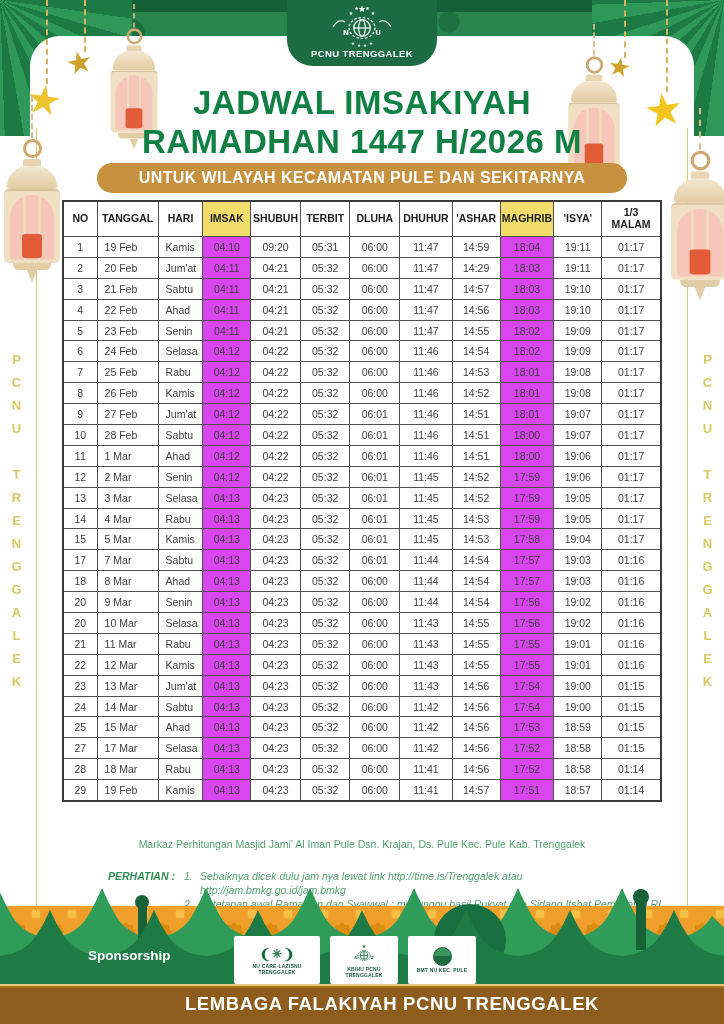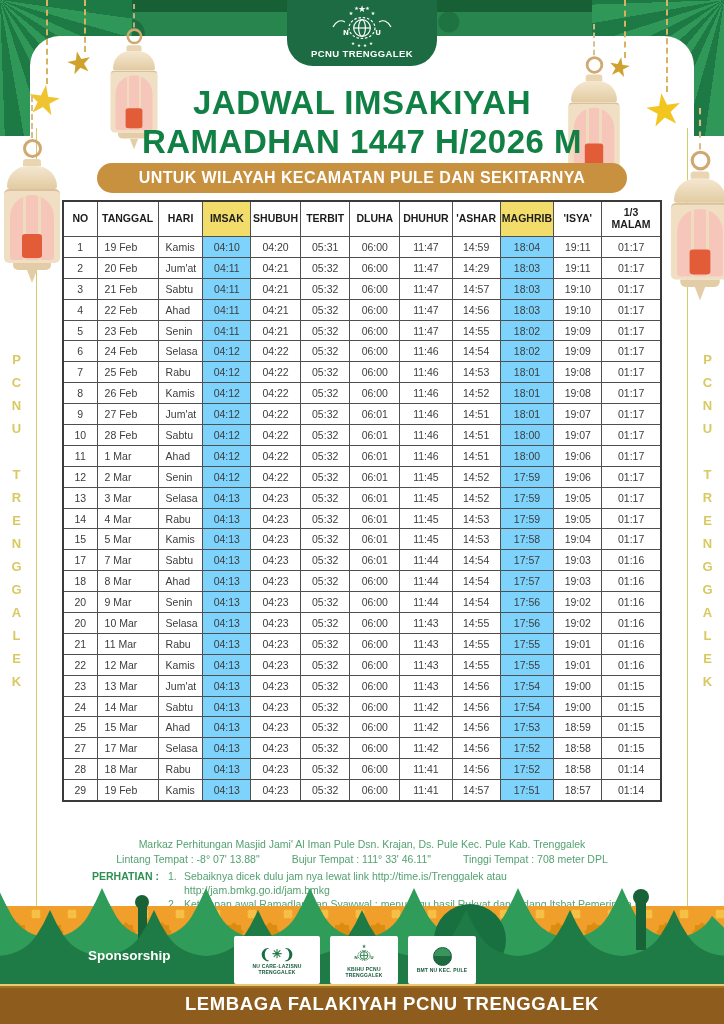--- a/index.html
+++ b/index.html
@@ -54,30 +54,30 @@
   .subtitle{position:absolute;left:97px;top:163px;width:530px;height:30px;background:#c8913f;
      border-radius:16px;z-index:5;display:flex;align-items:center;justify-content:center;
      color:#fff;font-weight:bold;font-size:16px;letter-spacing:.4px;}
 
   
   table.sched{position:absolute;left:62px;top:200px;width:600px;z-index:5;border-collapse:collapse;table-layout:fixed;}
   table.sched th,table.sched td{border:1px solid #4f4f4f;text-align:center;overflow:hidden;}
   table.sched th{height:34px;font-size:10.5px;font-weight:bold;color:#1c1c1c;background:#fff;line-height:1.1;padding:0 1px;}
   table.sched td{height:19.9px;font-size:10.5px;color:#3c3c3c;background:#fff;padding:0;}
   table.sched th.hl{background:#f2dd6b;}
-  table.sched td.hl{background:#7dd3fc;}
+  table.sched td.hl{background:#d946ef;}
   table.sched td.left{text-align:left;padding-left:7px;}
   table.sched{border:2px solid #3a3a3a;}
 
   
   .markaz{position:absolute;left:62px;top:837px;width:600px;text-align:center;z-index:5;
      color:#54a171;font-size:10.5px;line-height:1.4;}
   .markaz .l2{display:flex;justify-content:center;gap:32px;}
-  .perhatian{position:absolute;left:92px;top:869px;width:560px;z-index:5;display:flex;
-     font-size:10.5px;color:#54a171;line-height:1.35;}
+  .perhatian{position:absolute;left:108px;top:869px;width:560px;z-index:5;display:flex;
+     font-size:10.5px;font-style:italic;color:#54a171;line-height:1.35;}
   .perhatian .plabel{font-weight:bold;color:#2f8f52;width:76px;flex:none;}
   .perhatian ol{margin:0;padding:0;list-style:none;counter-reset:n;}
   .perhatian li{counter-increment:n;display:flex;white-space:pre-line;}
   .perhatian li::before{content:counter(n) ".";width:16px;flex:none;}
 
   
   .bottom-decor{position:absolute;left:0;top:878px;width:724px;height:106px;z-index:6;}
   .sponsorship{position:absolute;left:88px;top:948px;z-index:7;color:#fff;font-weight:bold;font-size:13.5px;}
   .sponsor-card{position:absolute;top:936px;height:48px;background:#fff;border-radius:2px;z-index:7;
      display:flex;flex-direction:column;align-items:center;justify-content:center;padding:2px;box-sizing:border-box;}
@@ -224,21 +224,21 @@
           <th>'ISYA'</th>
           <th>1/3 MALAM</th>
         </tr>
       </thead>
       <tbody>
         <tr>
           <td>1</td>
           <td class="left">19 Feb</td>
           <td class="left">Kamis</td>
           <td class="hl">04:10</td>
-          <td>04:20</td>
+          <td>09:20</td>
           <td>05:31</td>
           <td>06:00</td>
           <td>11:47</td>
           <td>14:59</td>
           <td class="hl">18:04</td>
           <td>19:11</td>
           <td>01:17</td>
         </tr>
         <tr>
           <td>2</td>
@@ -602,25 +602,20 @@
           <td>14:57</td>
           <td class="hl">17:51</td>
           <td>18:57</td>
           <td>01:14</td>
         </tr>
       </tbody>
     </table>
 
   <div class="markaz">
     <div>Markaz Perhitungan Masjid Jami' Al Iman Pule Dsn. Krajan, Ds. Pule Kec. Pule Kab. Trenggalek</div>
-    <div class="l2">
-      <span>Lintang  Tempat : -8° 07' 13.88"</span>
-      <span>Bujur Tempat : 111° 33' 46.11"</span>
-      <span>Tinggi Tempat : 708 meter DPL</span>
-    </div>
   </div>
 
   <div class="perhatian">
     <div class="plabel">PERHATIAN :</div>
     <ol>
       <li><span>Sebaiknya dicek dulu jam nya lewat link http://time.is/Trenggalek atau http://jam.bmkg.go.id/jam.bmkg</span></li>
       <li><span>Ketetapan awal Ramadlan dan Syawwal : menunggu hasil Rukyat dan Sidang Itsbat Pemerintah RI</span></li>
       <li><span>LFNU Trenggalek telah menerbitkan Aplikasi Waktu Sholat versi android, bisa diunduh melalui link:
 https://surl.li/vohzhg</span></li>
     </ol>

